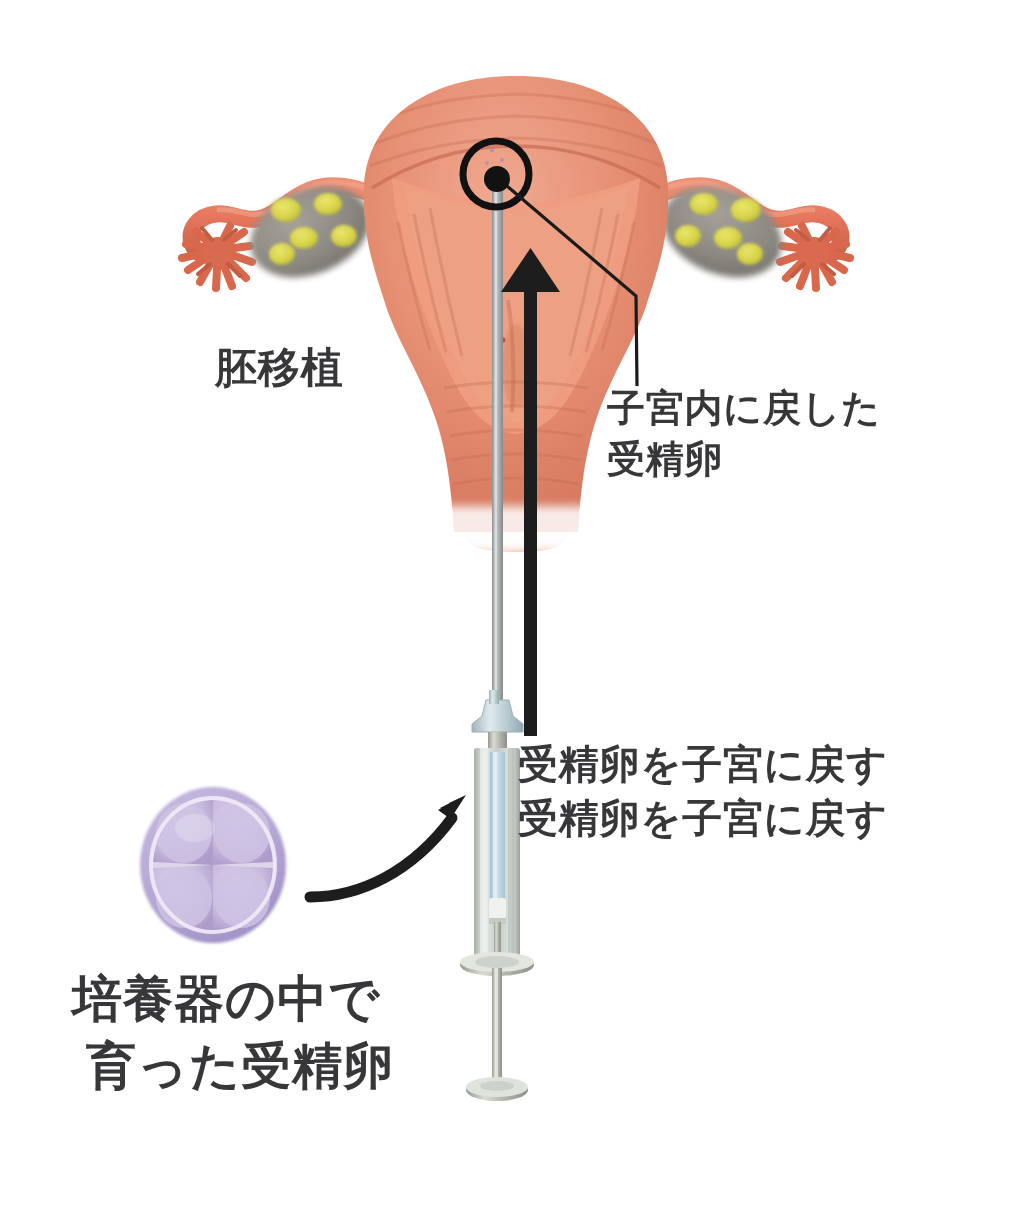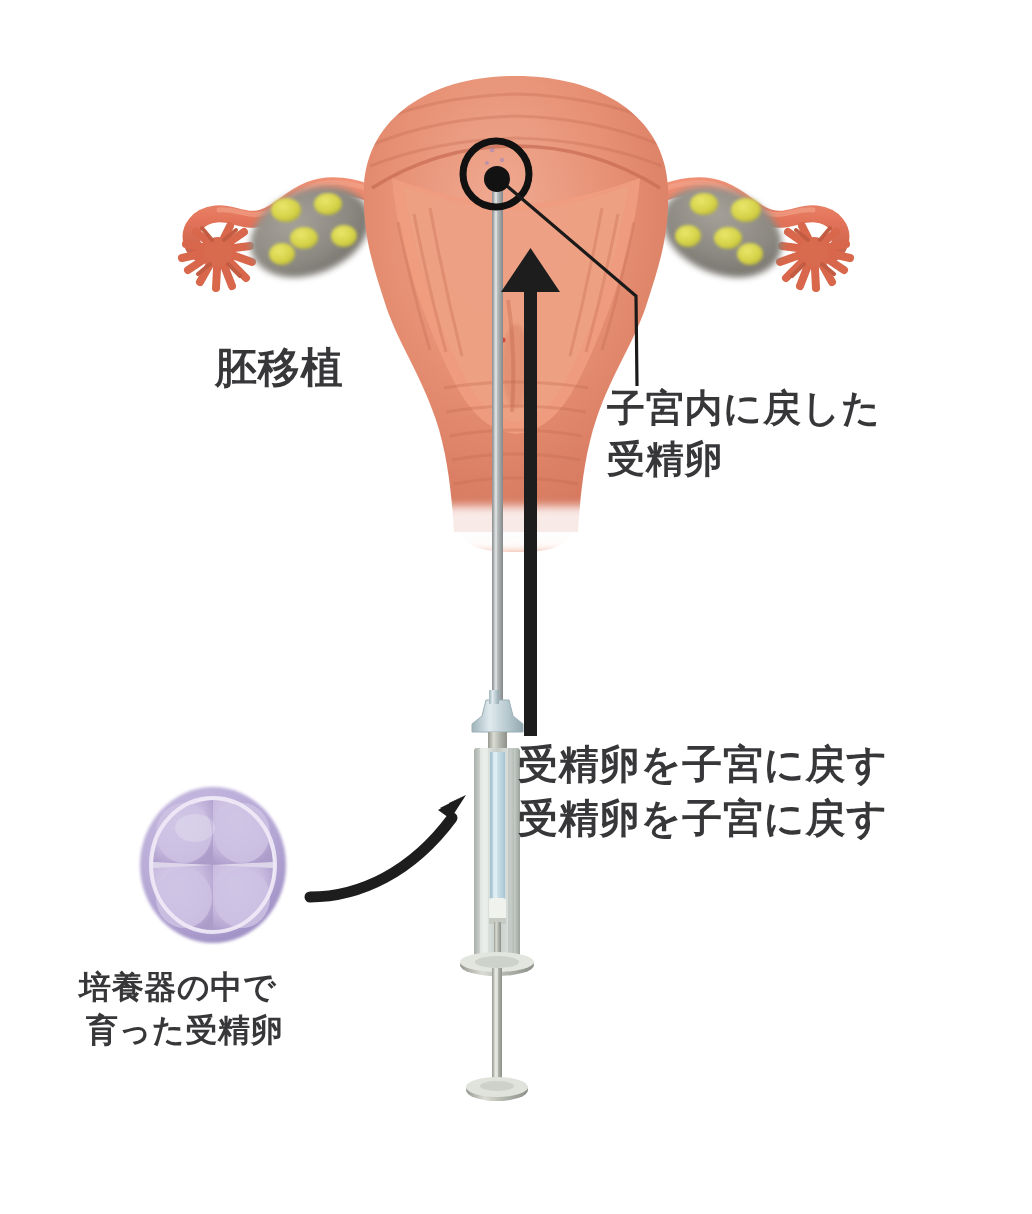--- a/index.html
+++ b/index.html
@@ -50,22 +50,21 @@
     top: 738px;
     font-size: 40px;
     text-indent: 0;
   }
   #label-step-six .line2 {
     display: block;
   }
   #label-incubator-egg {
     left: 72px;
     top: 966px;
-    font-size: 32px;
-    text-align: center;
+    font-size: 50px;
   }
   #label-incubator-egg .line2 {
     display: block;
     padding-left: 14px;
   }
 </style>
 </head>
 <body>
 
 <div id="page">

